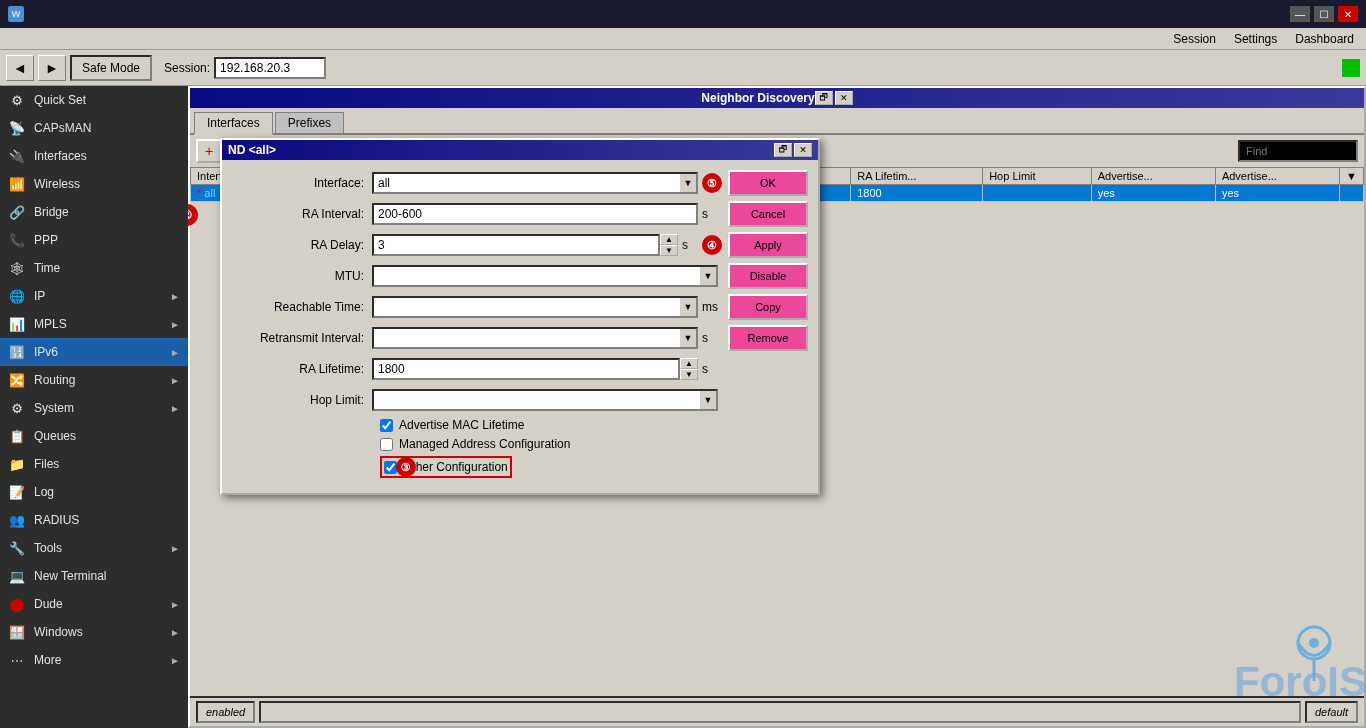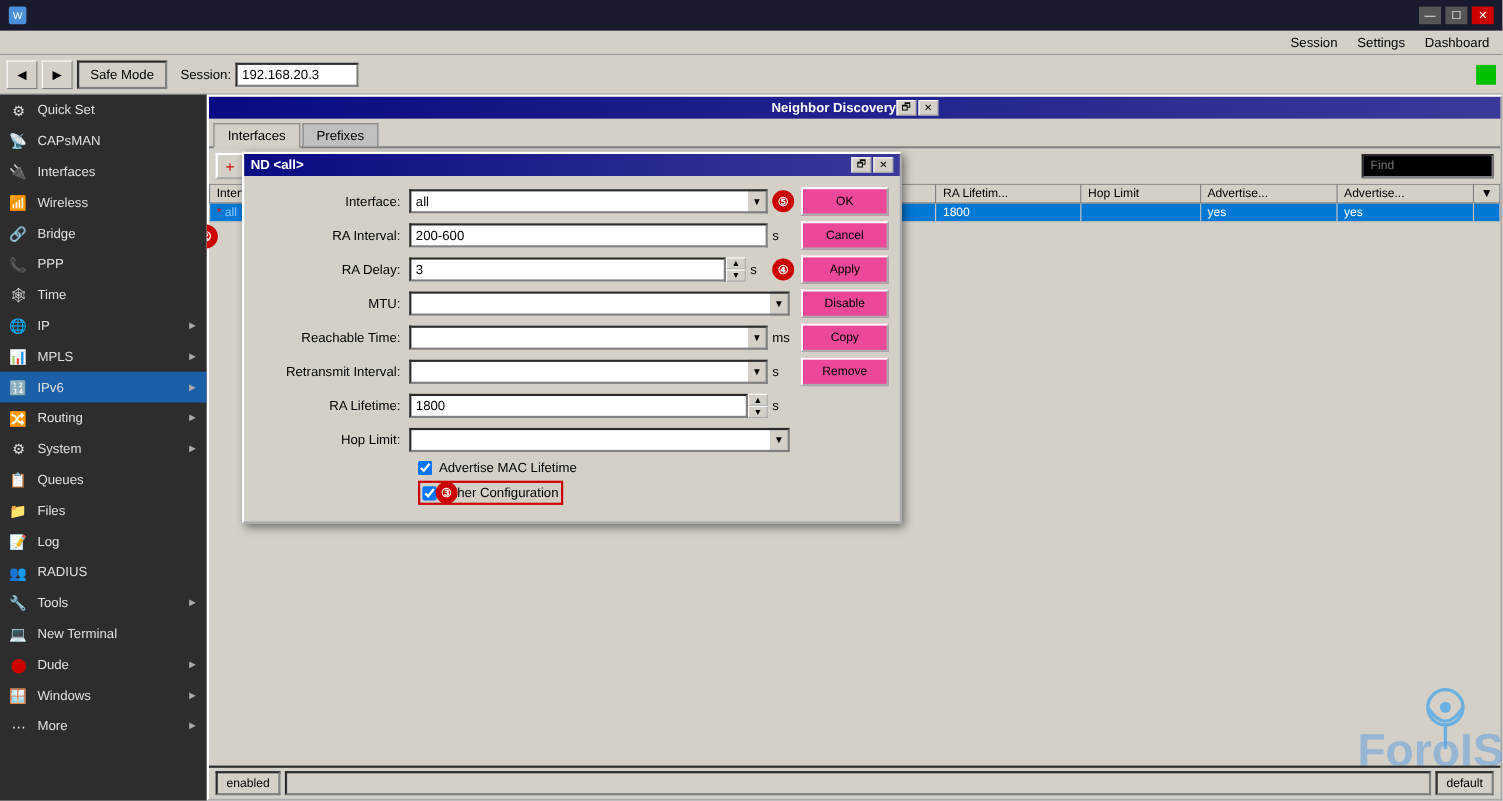--- a/index.html
+++ b/index.html
@@ -398,20 +398,21 @@
       padding: 0 6px;
       gap: 4px;
     }
     .status-cell {
       border: 2px inset #808080;
       padding: 2px 8px;
       font-size: 11px;
       height: 22px;
       display: flex;
       align-items: center;
+      font-style: italic;
     }
 
     .table-container {
       overflow-x: auto;
     }
     .nd-table td { background: #ffffff; }
 
     .selected-row td { background: #0078d4 !important; color: white !important; }
   </style>
 </head>
@@ -702,20 +703,24 @@
                 <input class="form-input" type="text" value="" style="">
                 <button class="dropdown-btn">▼</button>
               </div>
             </div>
 
             <div class="checkbox-row">
               <input type="checkbox" id="cb_mac" checked="" style="">
               <label for="cb_mac">Advertise MAC Lifetime</label>
             </div>
             <div class="checkbox-row">
+              <input type="checkbox" id="cb_mgd" style="">
+              <label for="cb_mgd">Managed Address Configuration</label>
+            </div>
+            <div class="checkbox-row">
               <div class="other-config-box">
                 <input type="checkbox" id="cb_other" checked="" style="">
                 <label for="cb_other">Other Configuration</label>
               </div>
 
               <div class="circle-badge" style="position:relative; left:-96px; top:0; width:20px; height:20px; font-size:11px; background:#c00; border-radius:50%; color:white; display:flex; align-items:center; justify-content:center; font-weight:bold; flex-shrink:0; margin-left:-20px;">③</div>
             </div>
 
           </div>
 

